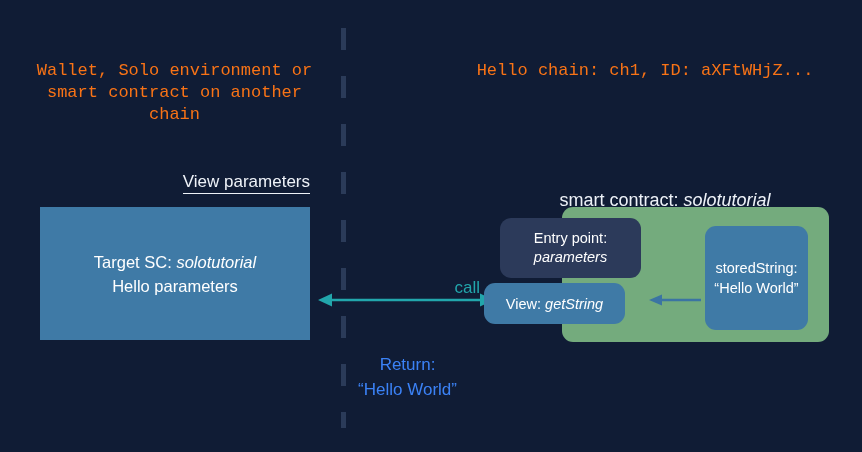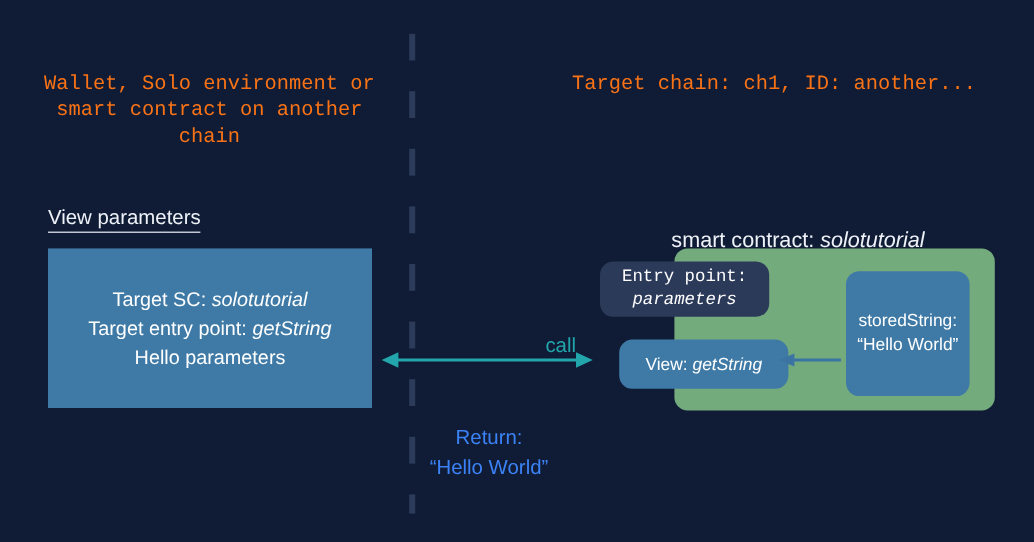--- a/index.html
+++ b/index.html
@@ -54,21 +54,21 @@
     background-size: 5px 48px;
     background-repeat: repeat-y;
   }
 
   
   #view-parameters {
     position: absolute;
     left: 40px;
     top: 172px;
     width: 270px;
-    text-align: left;
+    text-align: right;
     color: #eef2f8;
     font-size: 17px;
   }
   #view-parameters span {
     border-bottom: 1.5px solid #eef2f8;
     padding-bottom: 2px;
   }
 
   #params-box {
     position: absolute;
@@ -146,28 +146,27 @@
     flex-direction: column;
     align-items: center;
     justify-content: center;
     color: #ffffff;
     text-align: center;
   }
   #entry-point-box {
     left: 500px;
     top: 218px;
     width: 141px;
-    height: 46px;
+    height: 60px;
     background: #2c3a5a;
     font-size: 14.5px;
     line-height: 19px;
-    font-family: Liberation Mono, monospace;
   }
   #view-box {
-    left: 516px;
+    left: 484px;
     top: 283px;
     width: 141px;
     height: 41px;
     background: #3f7aa6;
     font-size: 14.5px;
   }
   #stored-string-box {
     left: 705px;
     top: 226px;
     width: 103px;
@@ -185,37 +184,33 @@
   }
 </style>
 </head>
 <body>
 
 <div id="canvas">
 
   <div class="col-header" id="left-header">Wallet, Solo environment or
 smart contract on another chain</div>
 
-  <div class="col-header" id="right-header">Target chain: ch1, ID: another...</div>
+  <div class="col-header" id="right-header">Hello chain: ch1, ID: aXFtWHjZ...</div>
 
   <div id="divider"></div>
 
   <div id="view-parameters">
     <span>View parameters</span>
   </div>
 
   <div id="params-box">
     <div class="pline">
       <span>Target SC:</span>
       <span class="ital">solotutorial</span>
     </div>
-    <div class="pline">
-      <span>Target entry point:</span>
-      <span class="ital">getString</span>
-    </div>
     <div class="pline">Hello parameters</div>
   </div>
 
   <div id="call-label">call</div>
 
   <svg id="call-arrow" viewBox="0 0 176 18">
     <line x1="12" y1="9" x2="164" y2="9" stroke="#22a6ac" stroke-width="2.6"></line>
     <polygon points="0,9 14,2.5 14,15.5" fill="#22a6ac"></polygon>
     <polygon points="176,9 162,2.5 162,15.5" fill="#22a6ac"></polygon>
   </svg>

